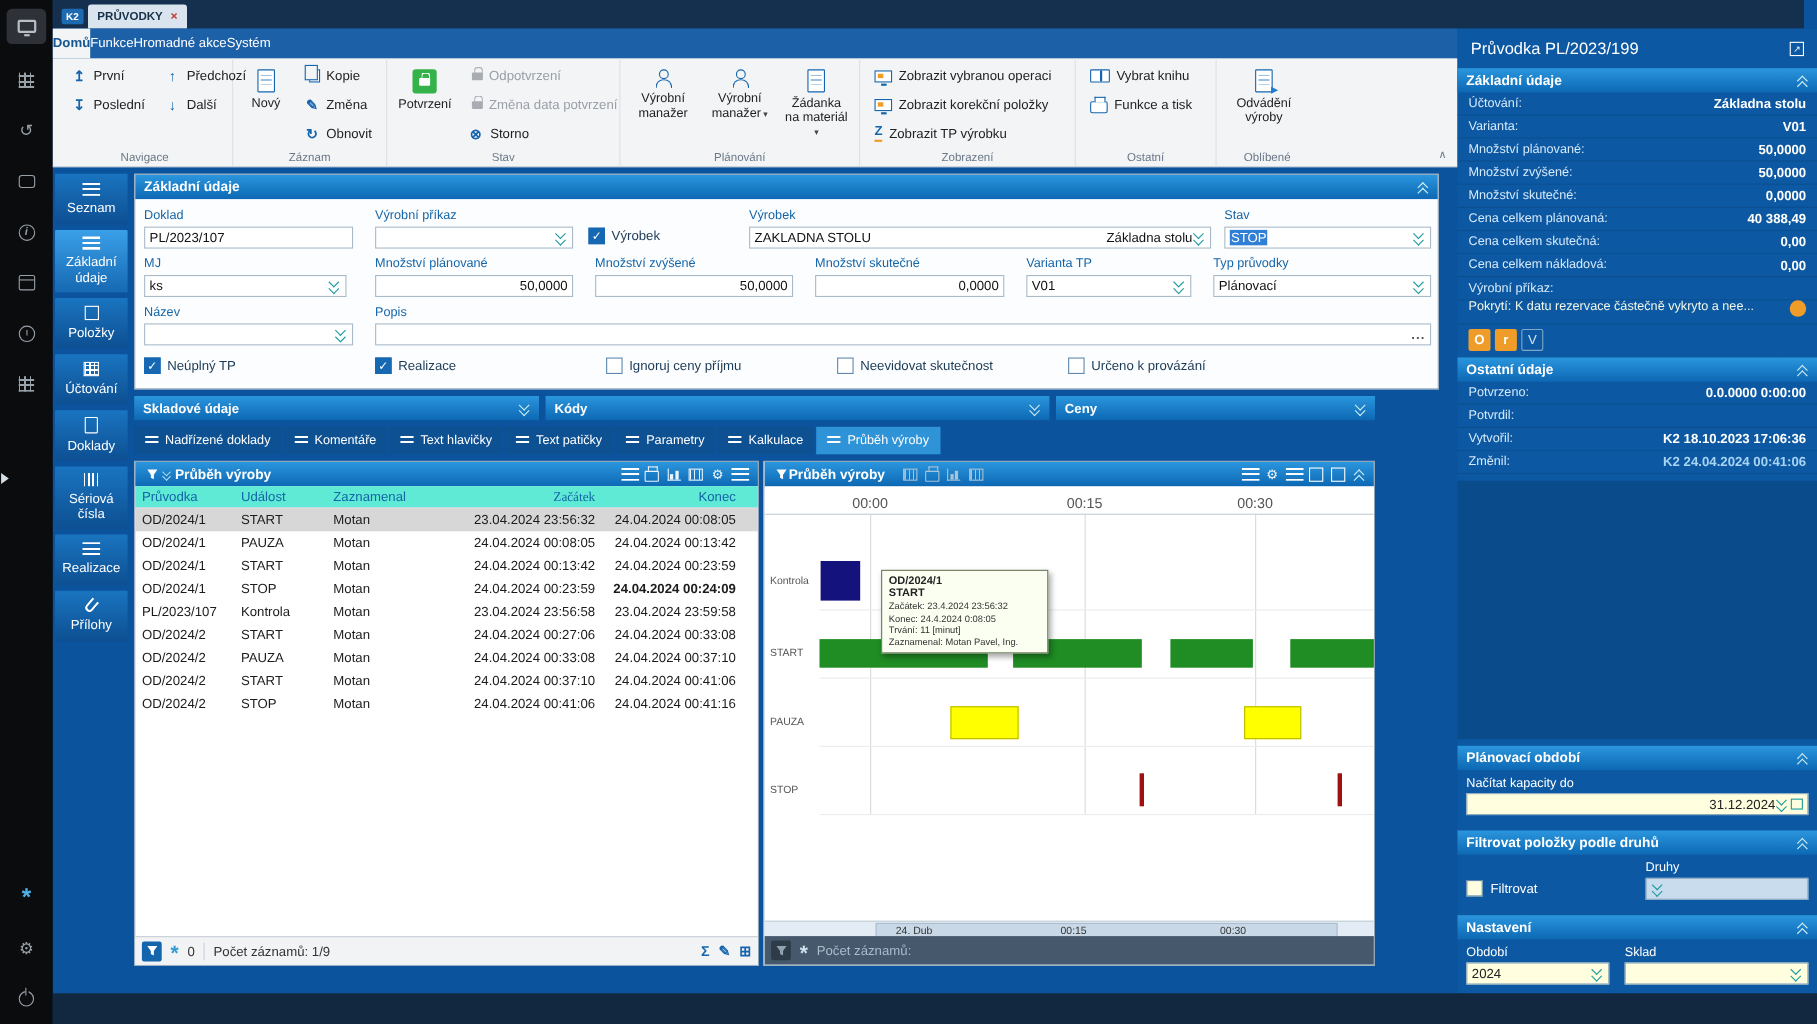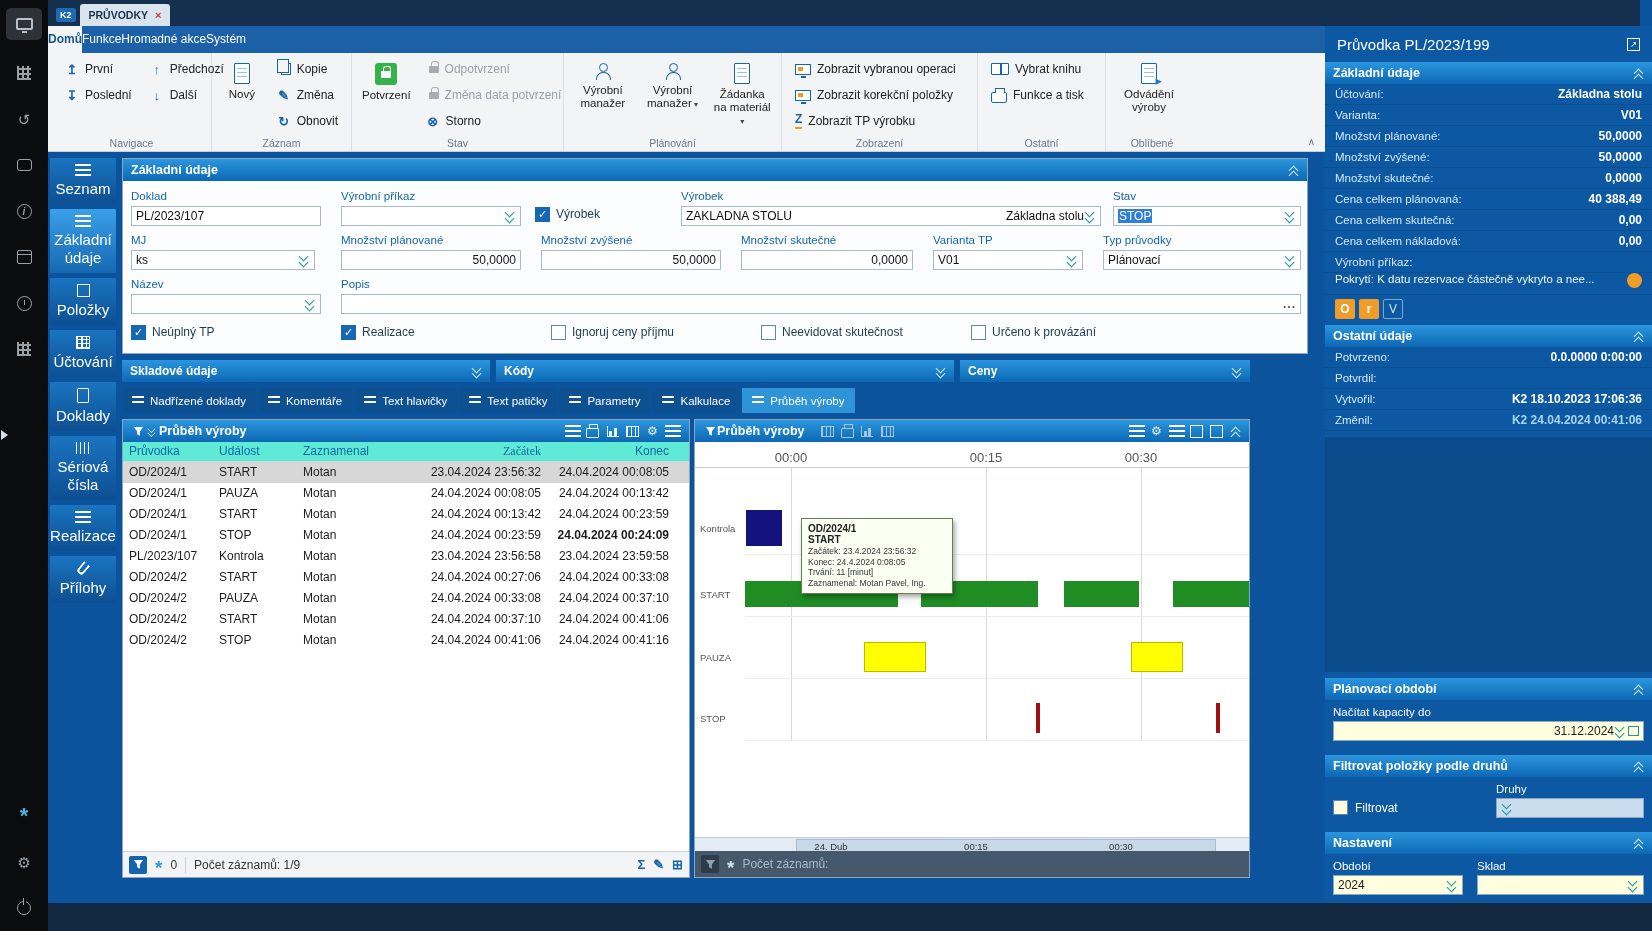--- a/index.html
+++ b/index.html
@@ -68,21 +68,21 @@
   .book{width:18px;height:12px;border:1.6px solid #1565ad;border-radius:1px;position:relative;background:#fff;display:inline-block}
   .book::after{content:"";position:absolute;left:50%;top:0;bottom:0;width:1.6px;background:#1565ad}
   .printer{width:16px;height:11px;position:relative;border:1.6px solid #1565ad;border-radius:2px;background:#fff;display:inline-block;margin-top:4px}
   .printer::before{content:"";position:absolute;left:3px;top:-5px;width:8px;height:4px;border:1.6px solid #1565ad;border-bottom:none;background:#fff}
   .ribchev{position:absolute;right:10px;bottom:4px;color:#6b7888;font-size:10px}
 
   
   #side{position:absolute;left:50px;top:158px;width:66px;display:flex;flex-direction:column;gap:5px}
   .side-item{min-height:46px;background:linear-gradient(180deg,#1a74c0,#0d4f92);border-radius:1px;display:flex;flex-direction:column;align-items:center;justify-content:center;gap:4px;padding:6px 2px;cursor:pointer}
   .side-item.active{background:linear-gradient(180deg,#3aa0e8,#1668b2)}
-  .side-label{font-size:15px;color:#fff;text-align:center;line-height:1.2}
+  .side-label{font-size:12px;color:#fff;text-align:center;line-height:1.2}
   .w-lines{width:16px;height:12px;background:repeating-linear-gradient(180deg,currentColor 0 2px,transparent 2px 5px);color:#fff}
   .w-box{width:13px;height:13px;border:1.6px solid currentColor;color:#fff}
   .w-grid{width:14px;height:13px;border:1.3px solid currentColor;background-image:repeating-linear-gradient(0deg,currentColor 0 1.2px,transparent 1.2px 4px),repeating-linear-gradient(90deg,currentColor 0 1.2px,transparent 1.2px 4.3px);color:#fff}
   .w-doc{width:12px;height:15px;border:1.5px solid currentColor;border-radius:1px;color:#fff}
   .w-bars{width:15px;height:12px;background:repeating-linear-gradient(90deg,currentColor 0 1.5px,transparent 1.5px 4px);color:#fff}
   .w-clip{width:8px;height:13px;border:2px solid currentColor;border-top:none;border-radius:0 0 5px 5px;transform:rotate(40deg);color:#fff}
 
   
   .hdr{height:22px;background:linear-gradient(180deg,#2a96dd,#0d68b4);display:flex;align-items:center;padding:0 8px;color:#fff}
   .hdr .t{font-size:12.5px;font-weight:bold}

